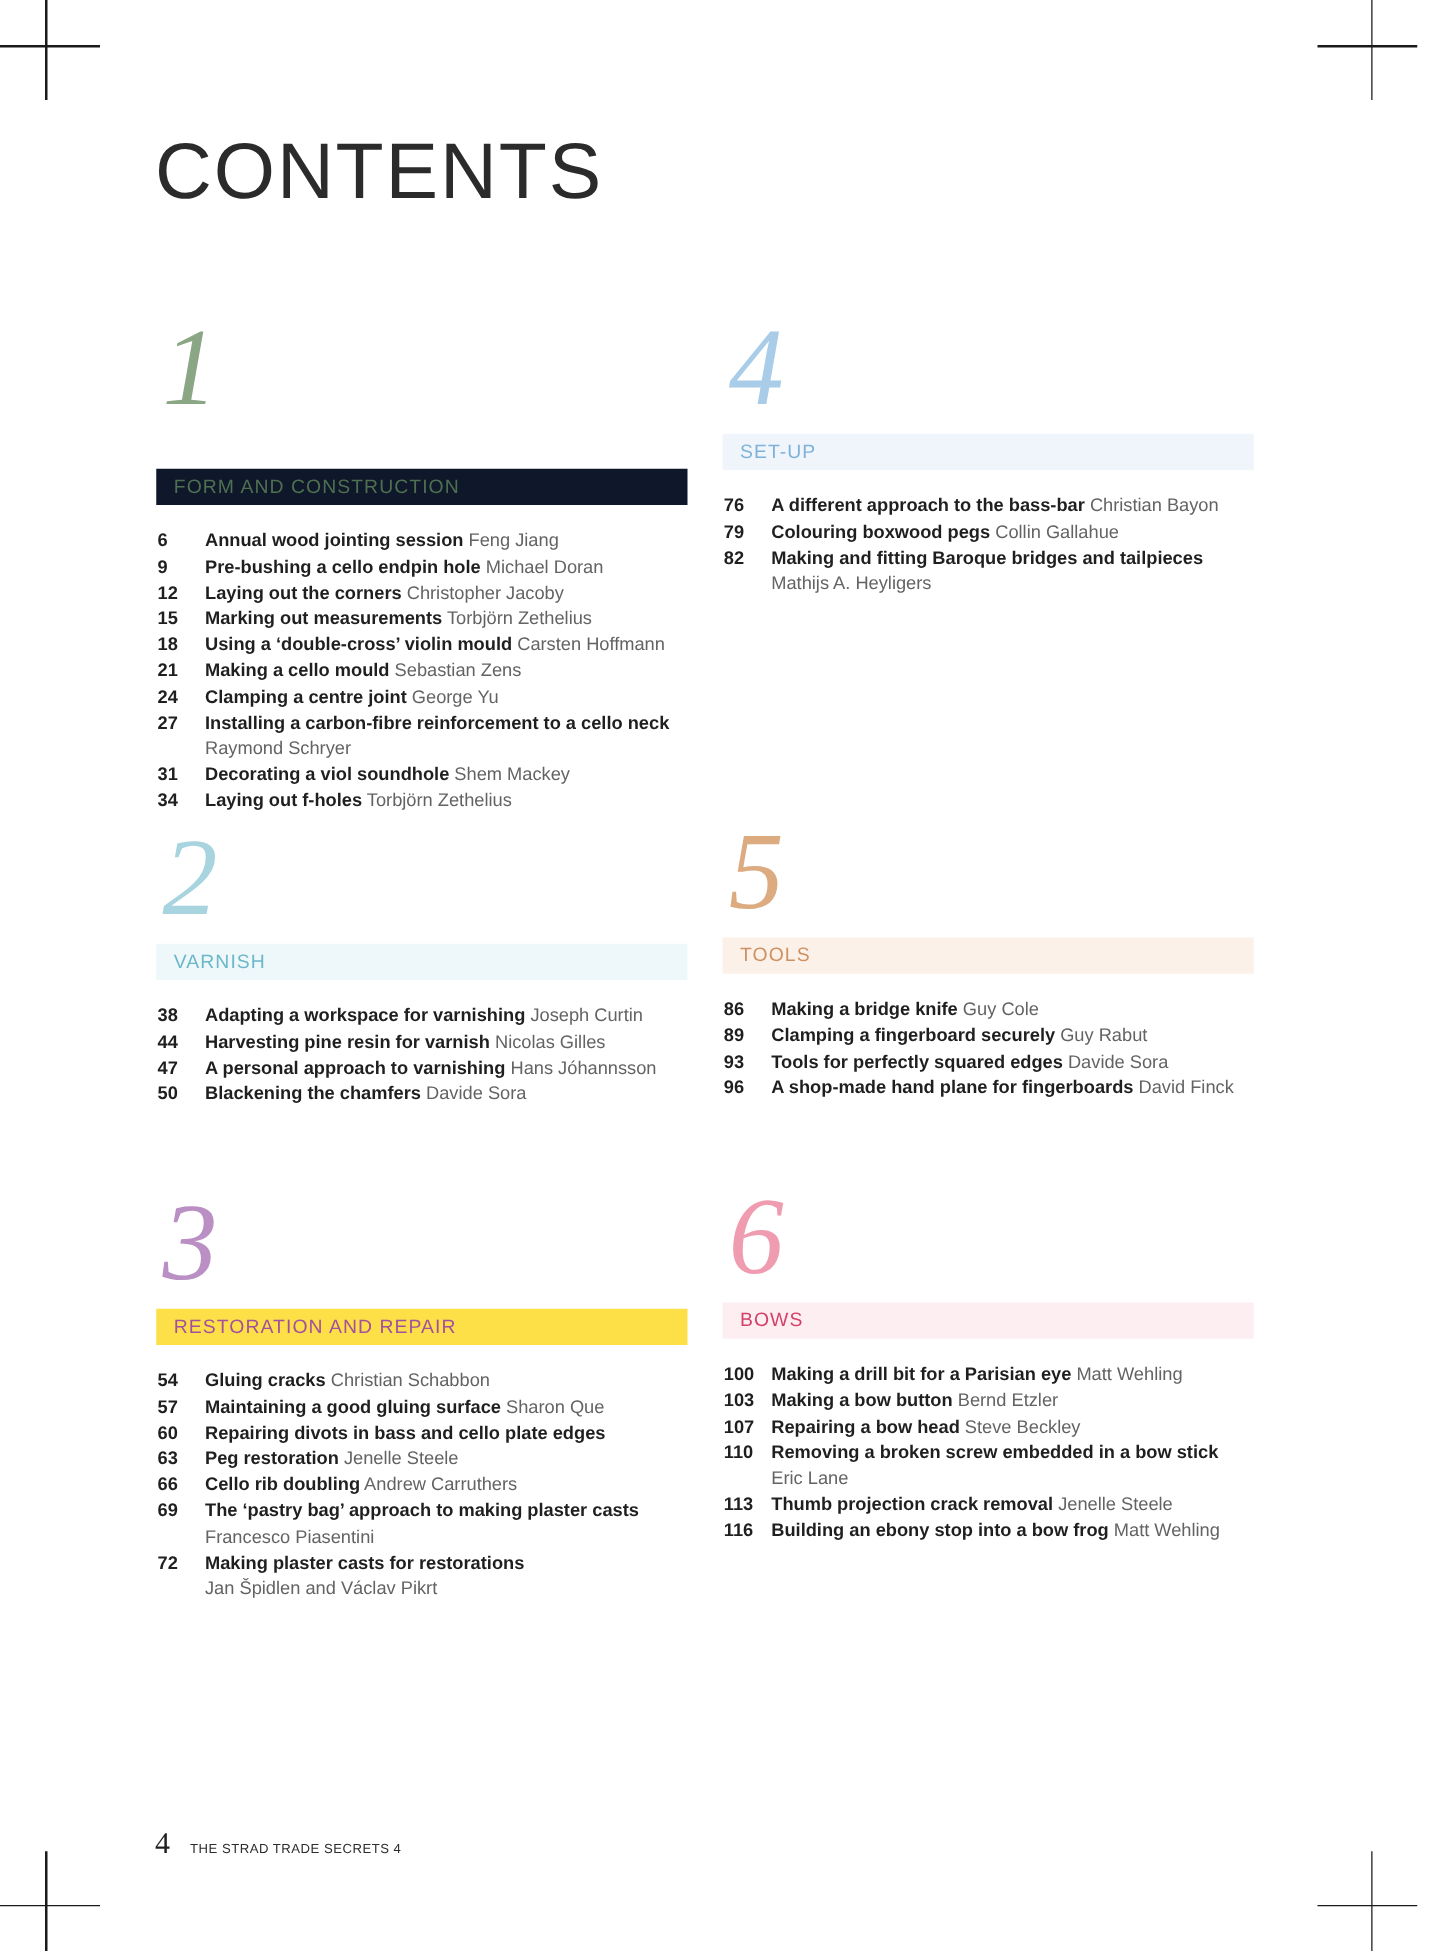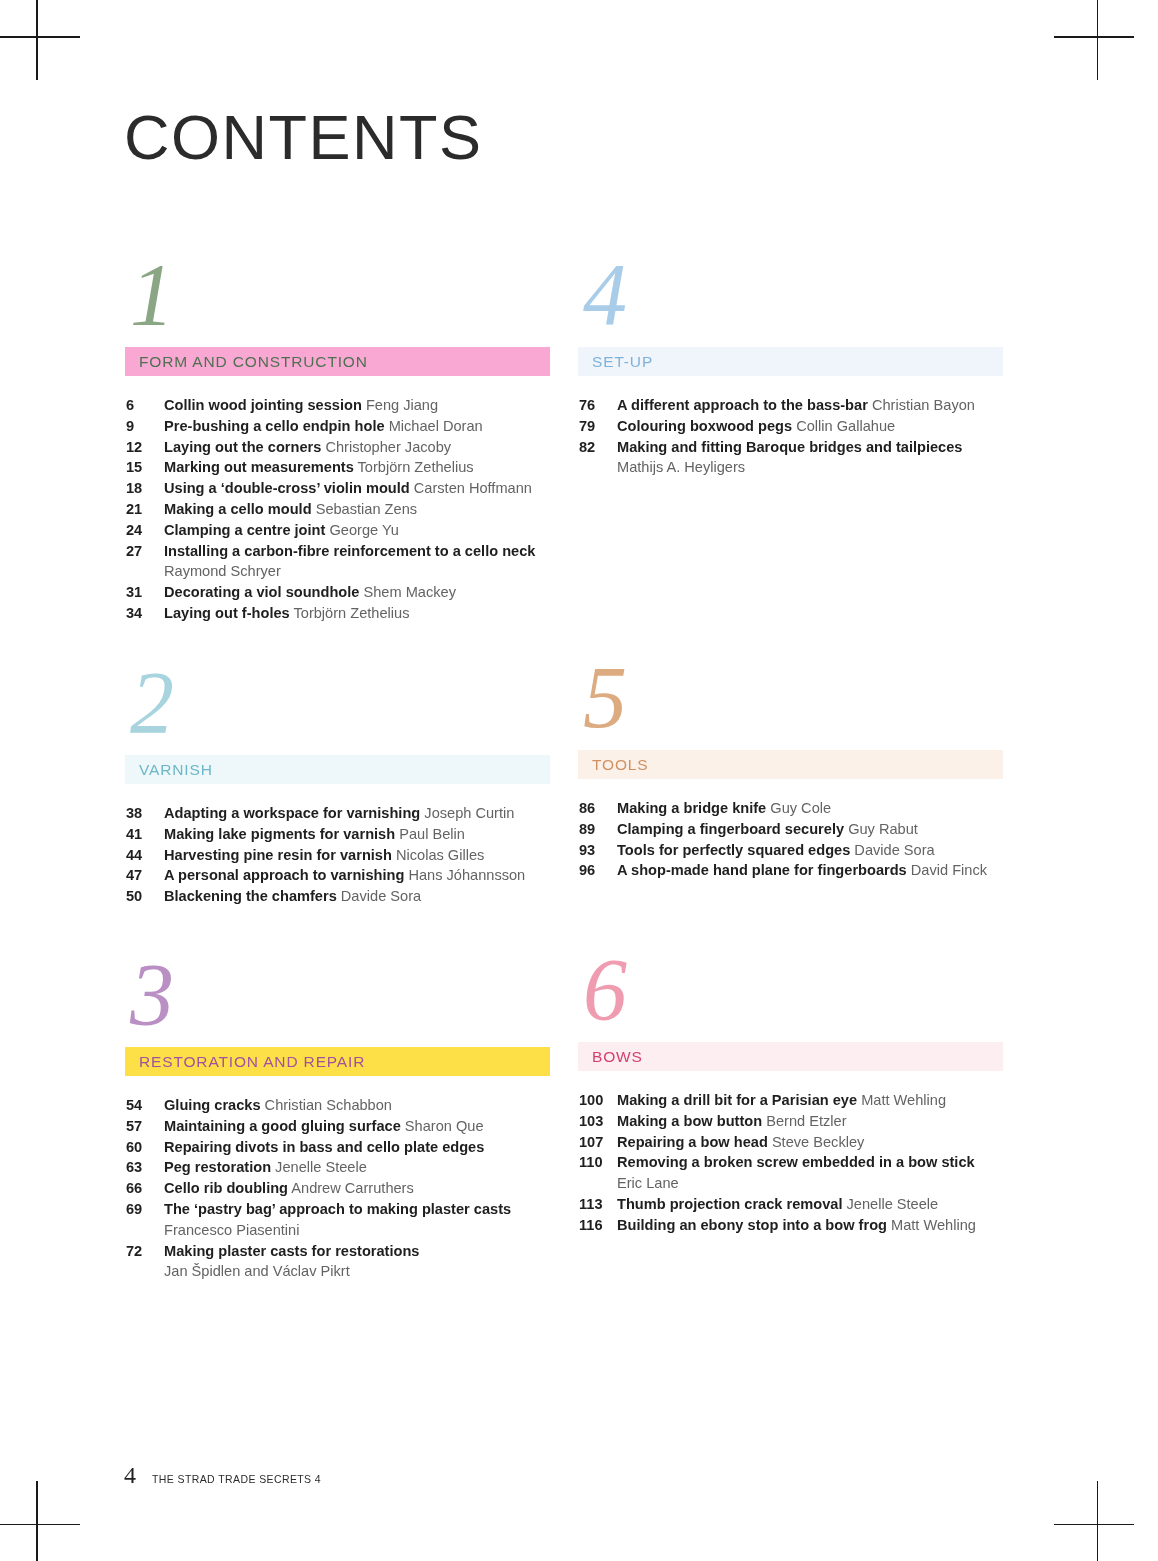--- a/index.html
+++ b/index.html
@@ -155,27 +155,27 @@
   <div class="crop h cm-bl-h"></div>
   <div class="crop v cm-bl-v"></div>
   <div class="crop h cm-br-h"></div>
   <div class="crop v cm-br-v"></div>
 
   <div id="contents-title">CONTENTS</div>
 
   <div class="column" id="col-left" style="height: 1100px;">
       <div class="section" style="position: absolute; top: 0px; left: 0px; width: 425px;">
         <div class="sec-numeral" style="color: rgb(138, 166, 132);">1</div>
-        <div class="sec-bar" style="background: #f9a8d4;">
+        <div class="sec-bar" style="background: #0f172a; margin-top: 28px;">
           <span class="sec-bar-label" style="color: rgb(78, 112, 80);">FORM AND CONSTRUCTION</span>
         </div>
         <div class="entries">
           <div class="entry">
             <span class="entry-page">6</span>
-            <span class="entry-body"><span class="entry-title">Collin wood jointing session</span> <span class="entry-author">Feng Jiang</span></span>
+            <span class="entry-body"><span class="entry-title">Annual wood jointing session</span> <span class="entry-author">Feng Jiang</span></span>
           </div>
           <div class="entry">
             <span class="entry-page">9</span>
             <span class="entry-body"><span class="entry-title">Pre-bushing a cello endpin hole</span> <span class="entry-author">Michael Doran</span></span>
           </div>
           <div class="entry">
             <span class="entry-page">12</span>
             <span class="entry-body"><span class="entry-title">Laying out the corners</span> <span class="entry-author">Christopher Jacoby</span></span>
           </div>
           <div class="entry">
@@ -210,24 +210,20 @@
       </div>
       <div class="section" style="position: absolute; top: 408px; left: 0px; width: 425px;">
         <div class="sec-numeral" style="color: rgb(167, 212, 222);">2</div>
         <div class="sec-bar" style="background: rgb(238, 247, 249);">
           <span class="sec-bar-label" style="color: rgb(108, 184, 200);">VARNISH</span>
         </div>
         <div class="entries">
           <div class="entry">
             <span class="entry-page">38</span>
             <span class="entry-body"><span class="entry-title">Adapting a workspace for varnishing</span> <span class="entry-author">Joseph Curtin</span></span>
-          </div>
-          <div class="entry">
-            <span class="entry-page">41</span>
-            <span class="entry-body"><span class="entry-title">Making lake pigments for varnish</span> <span class="entry-author">Paul Belin</span></span>
           </div>
           <div class="entry">
             <span class="entry-page">44</span>
             <span class="entry-body"><span class="entry-title">Harvesting pine resin for varnish</span> <span class="entry-author">Nicolas Gilles</span></span>
           </div>
           <div class="entry">
             <span class="entry-page">47</span>
             <span class="entry-body"><span class="entry-title">A personal approach to varnishing</span> <span class="entry-author">Hans Jóhannsson</span></span>
           </div>
           <div class="entry">

